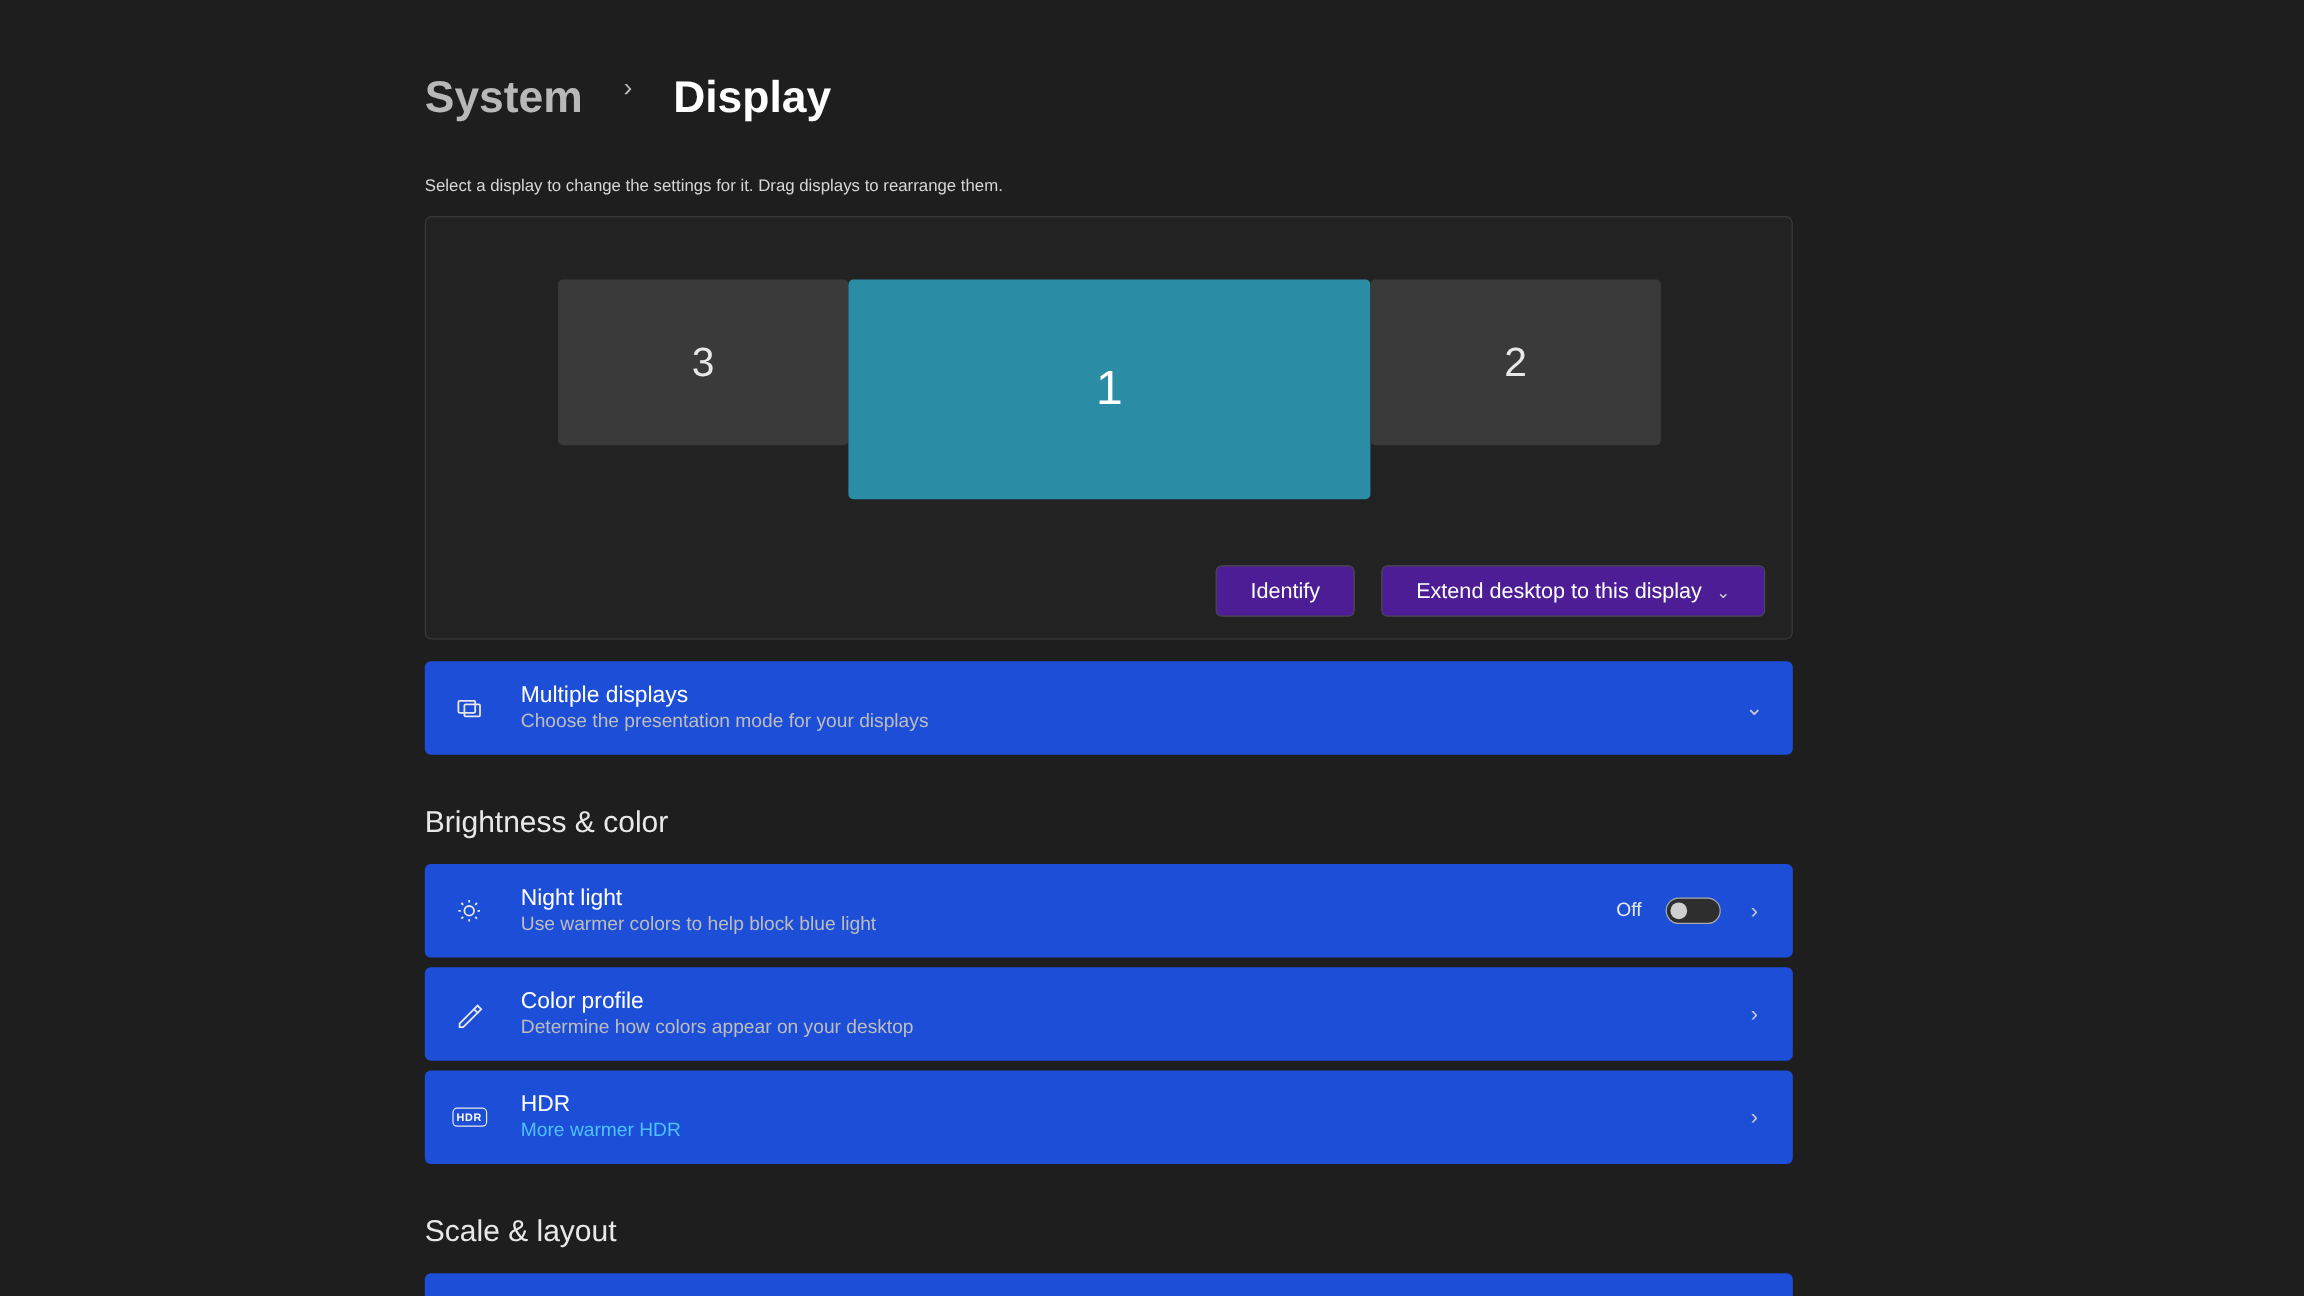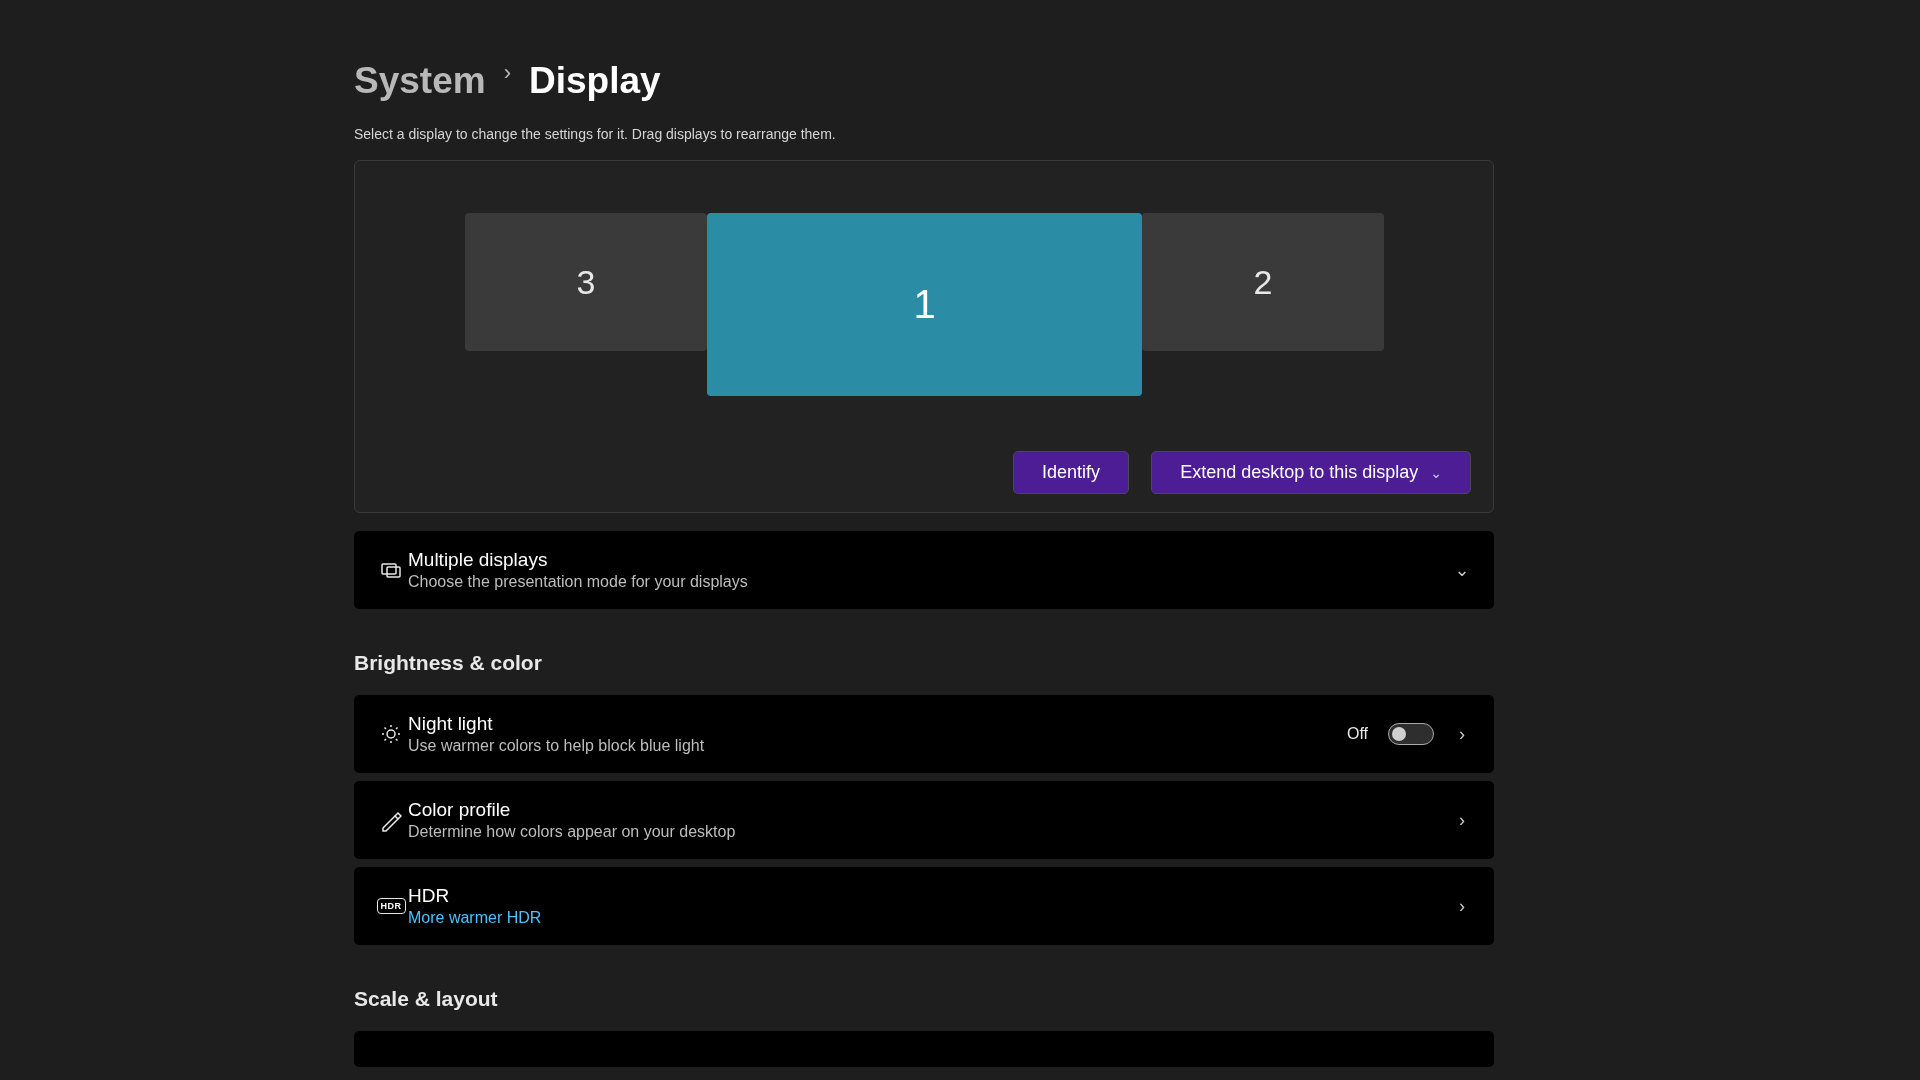--- a/index.html
+++ b/index.html
@@ -15,22 +15,22 @@
     padding: 60px 0 0 0;
     width: 100%;
   }
   .content {
     width: 1140px;
     margin-left: 354px;
   }
   .breadcrumb {
     display: flex;
     align-items: flex-start;
-    gap: 18px;
-    margin-bottom: 24px;
+    gap: 34px;
+    margin-bottom: 44px;
   }
   .breadcrumb-parent {
     font-size: 37px;
     font-weight: 600;
     color: #b8b8b8;
     cursor: pointer;
   }
   .breadcrumb-sep {
     font-size: 22px;
     color: #b8b8b8;
@@ -94,26 +94,26 @@
     cursor: pointer;
     display: flex;
     align-items: center;
     gap: 12px;
   }
   .btn .chev {
     font-size: 14px;
     color: #cccccc;
   }
   .setting-card {
-    background: #000000;
+    background: #1d4ed8;
     border-radius: 5px;
     padding: 18px 24px;
     display: flex;
     align-items: center;
-    gap: 4px;
+    gap: 30px;
     margin-bottom: 8px;
     cursor: pointer;
   }
   .setting-icon {
     width: 26px;
     height: 26px;
     display: flex;
     align-items: center;
     justify-content: center;
     flex-shrink: 0;
@@ -165,22 +165,22 @@
     border-radius: 50%;
     background: #cfcfcf;
   }
   .chevron {
     font-size: 18px;
     color: #cccccc;
     width: 16px;
     text-align: center;
   }
   .section-header {
-    font-size: 21px;
-    font-weight: 700;
+    font-size: 25px;
+    font-weight: 400;
     color: #e8e8e8;
     margin: 42px 0 20px 0;
   }
   .hdr-badge {
     border: 1.5px solid #e8e8e8;
     border-radius: 4px;
     font-size: 9px;
     padding: 2px 3px;
     letter-spacing: 0.5px;
     font-weight:600;

